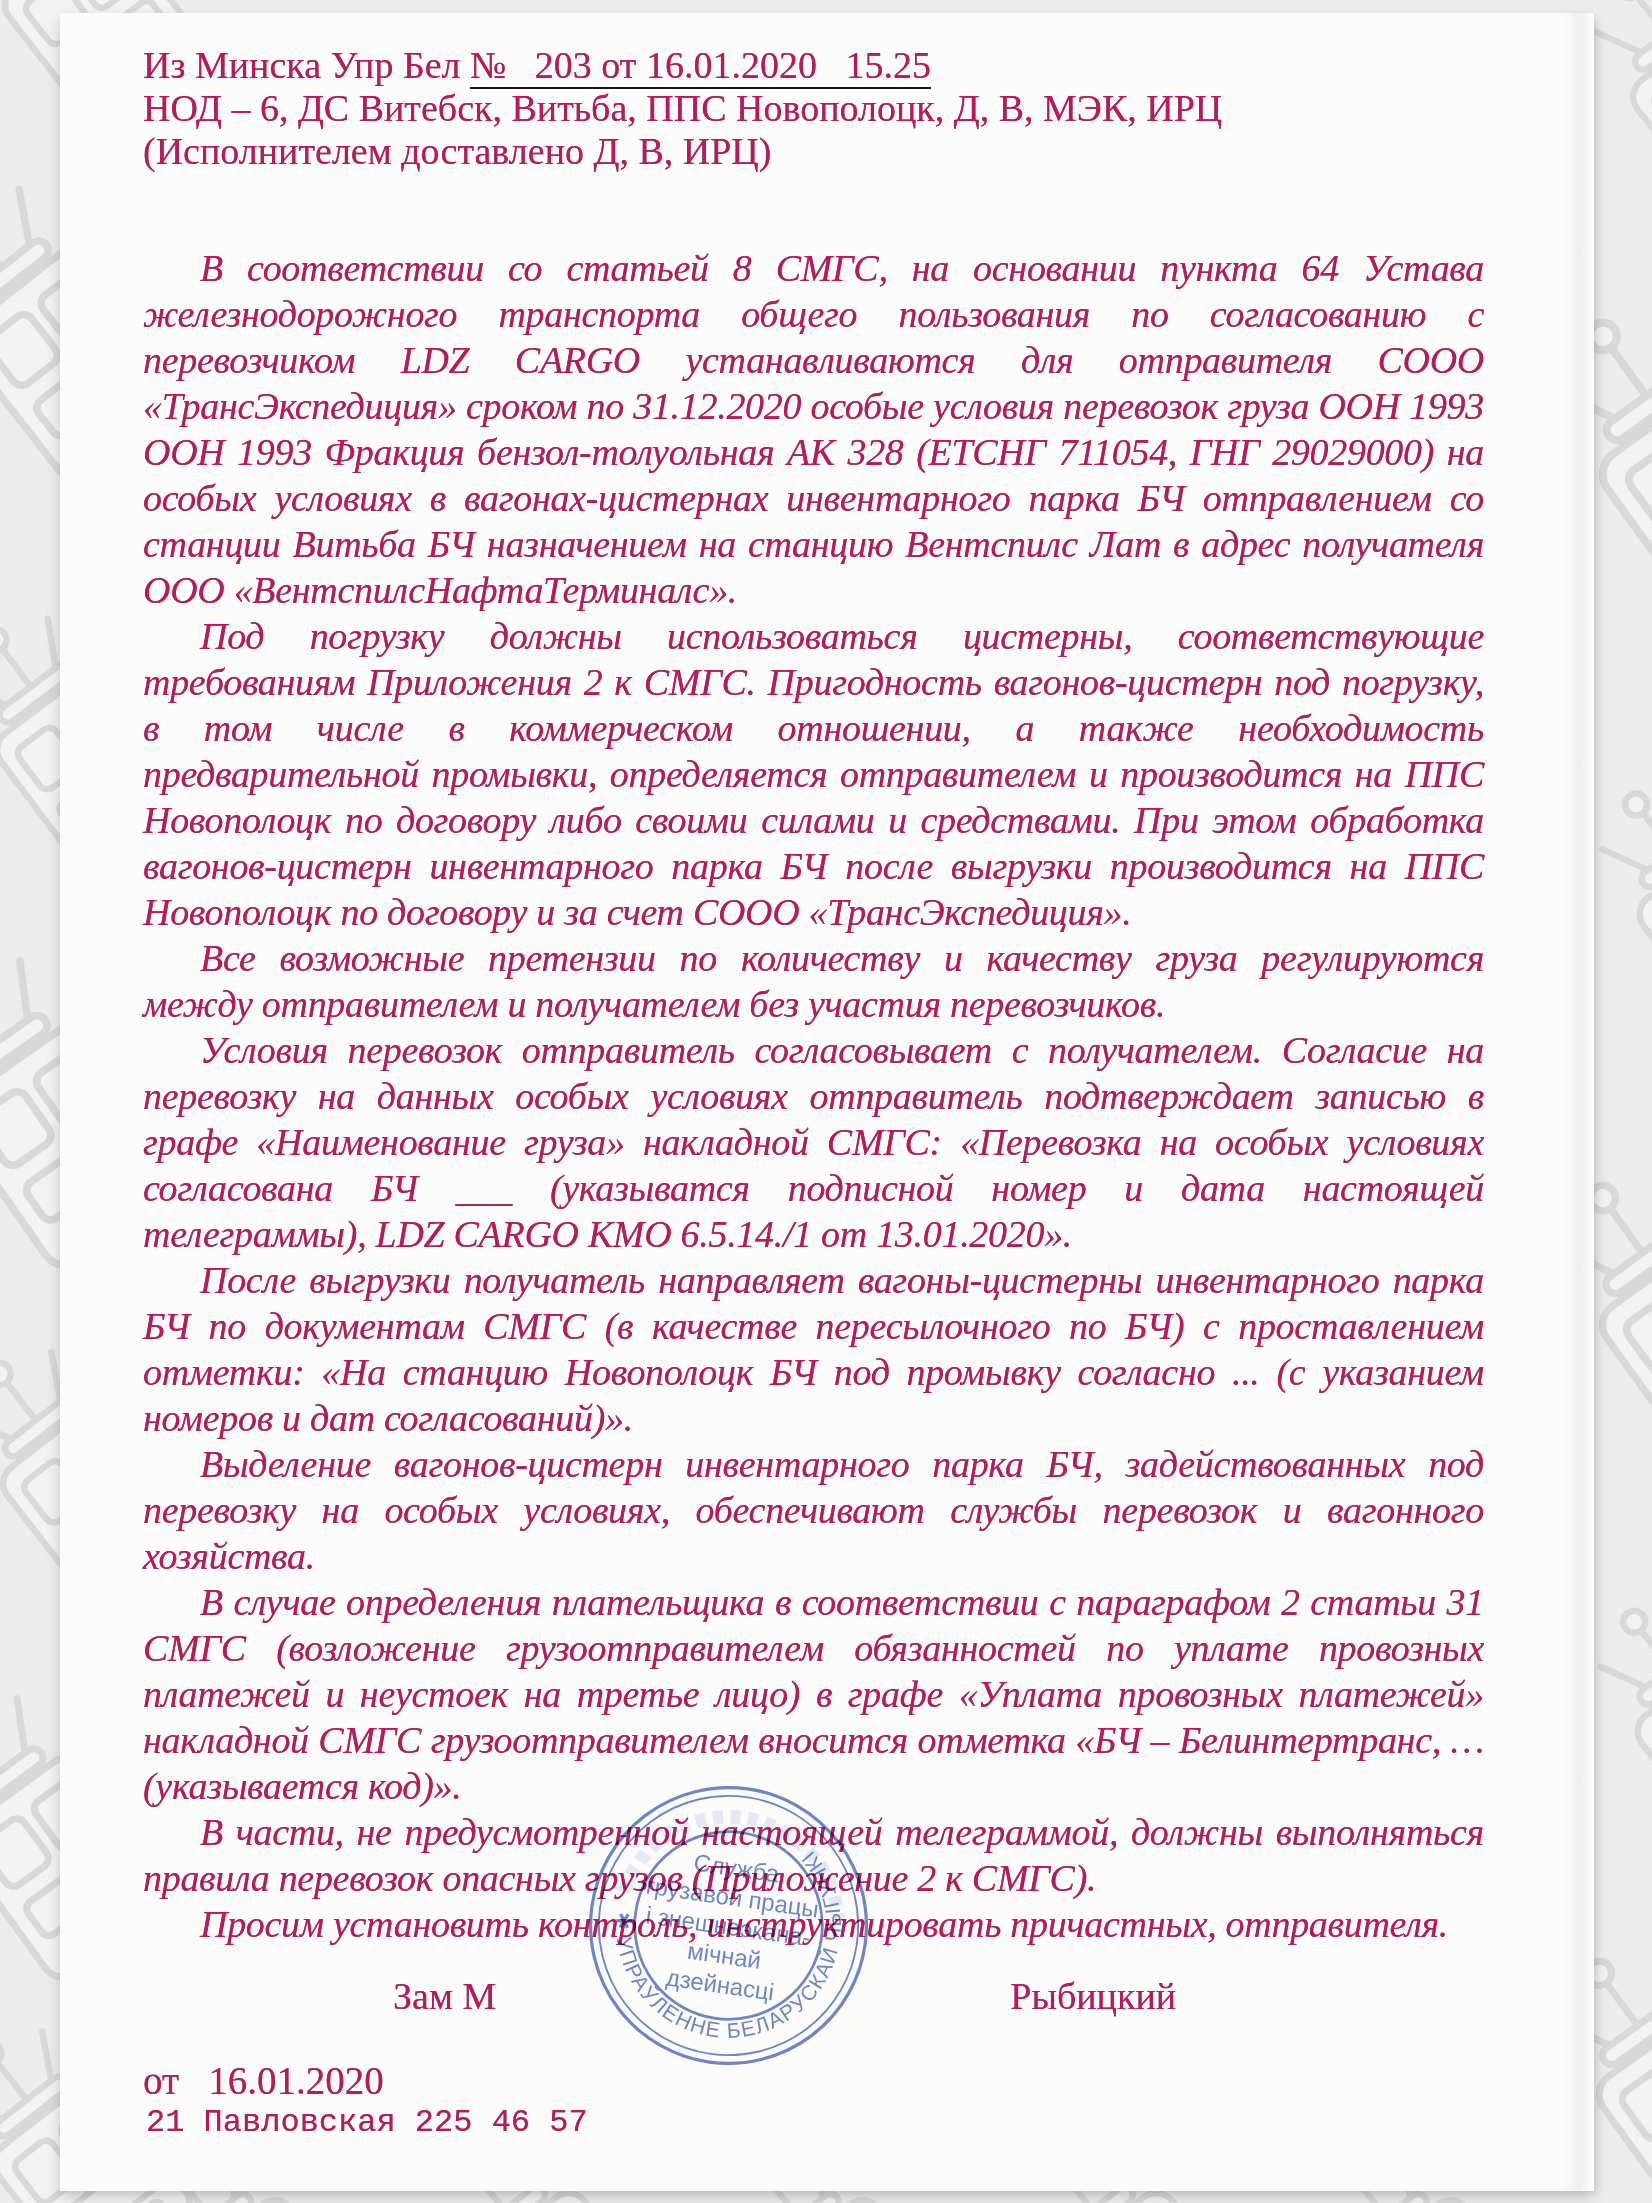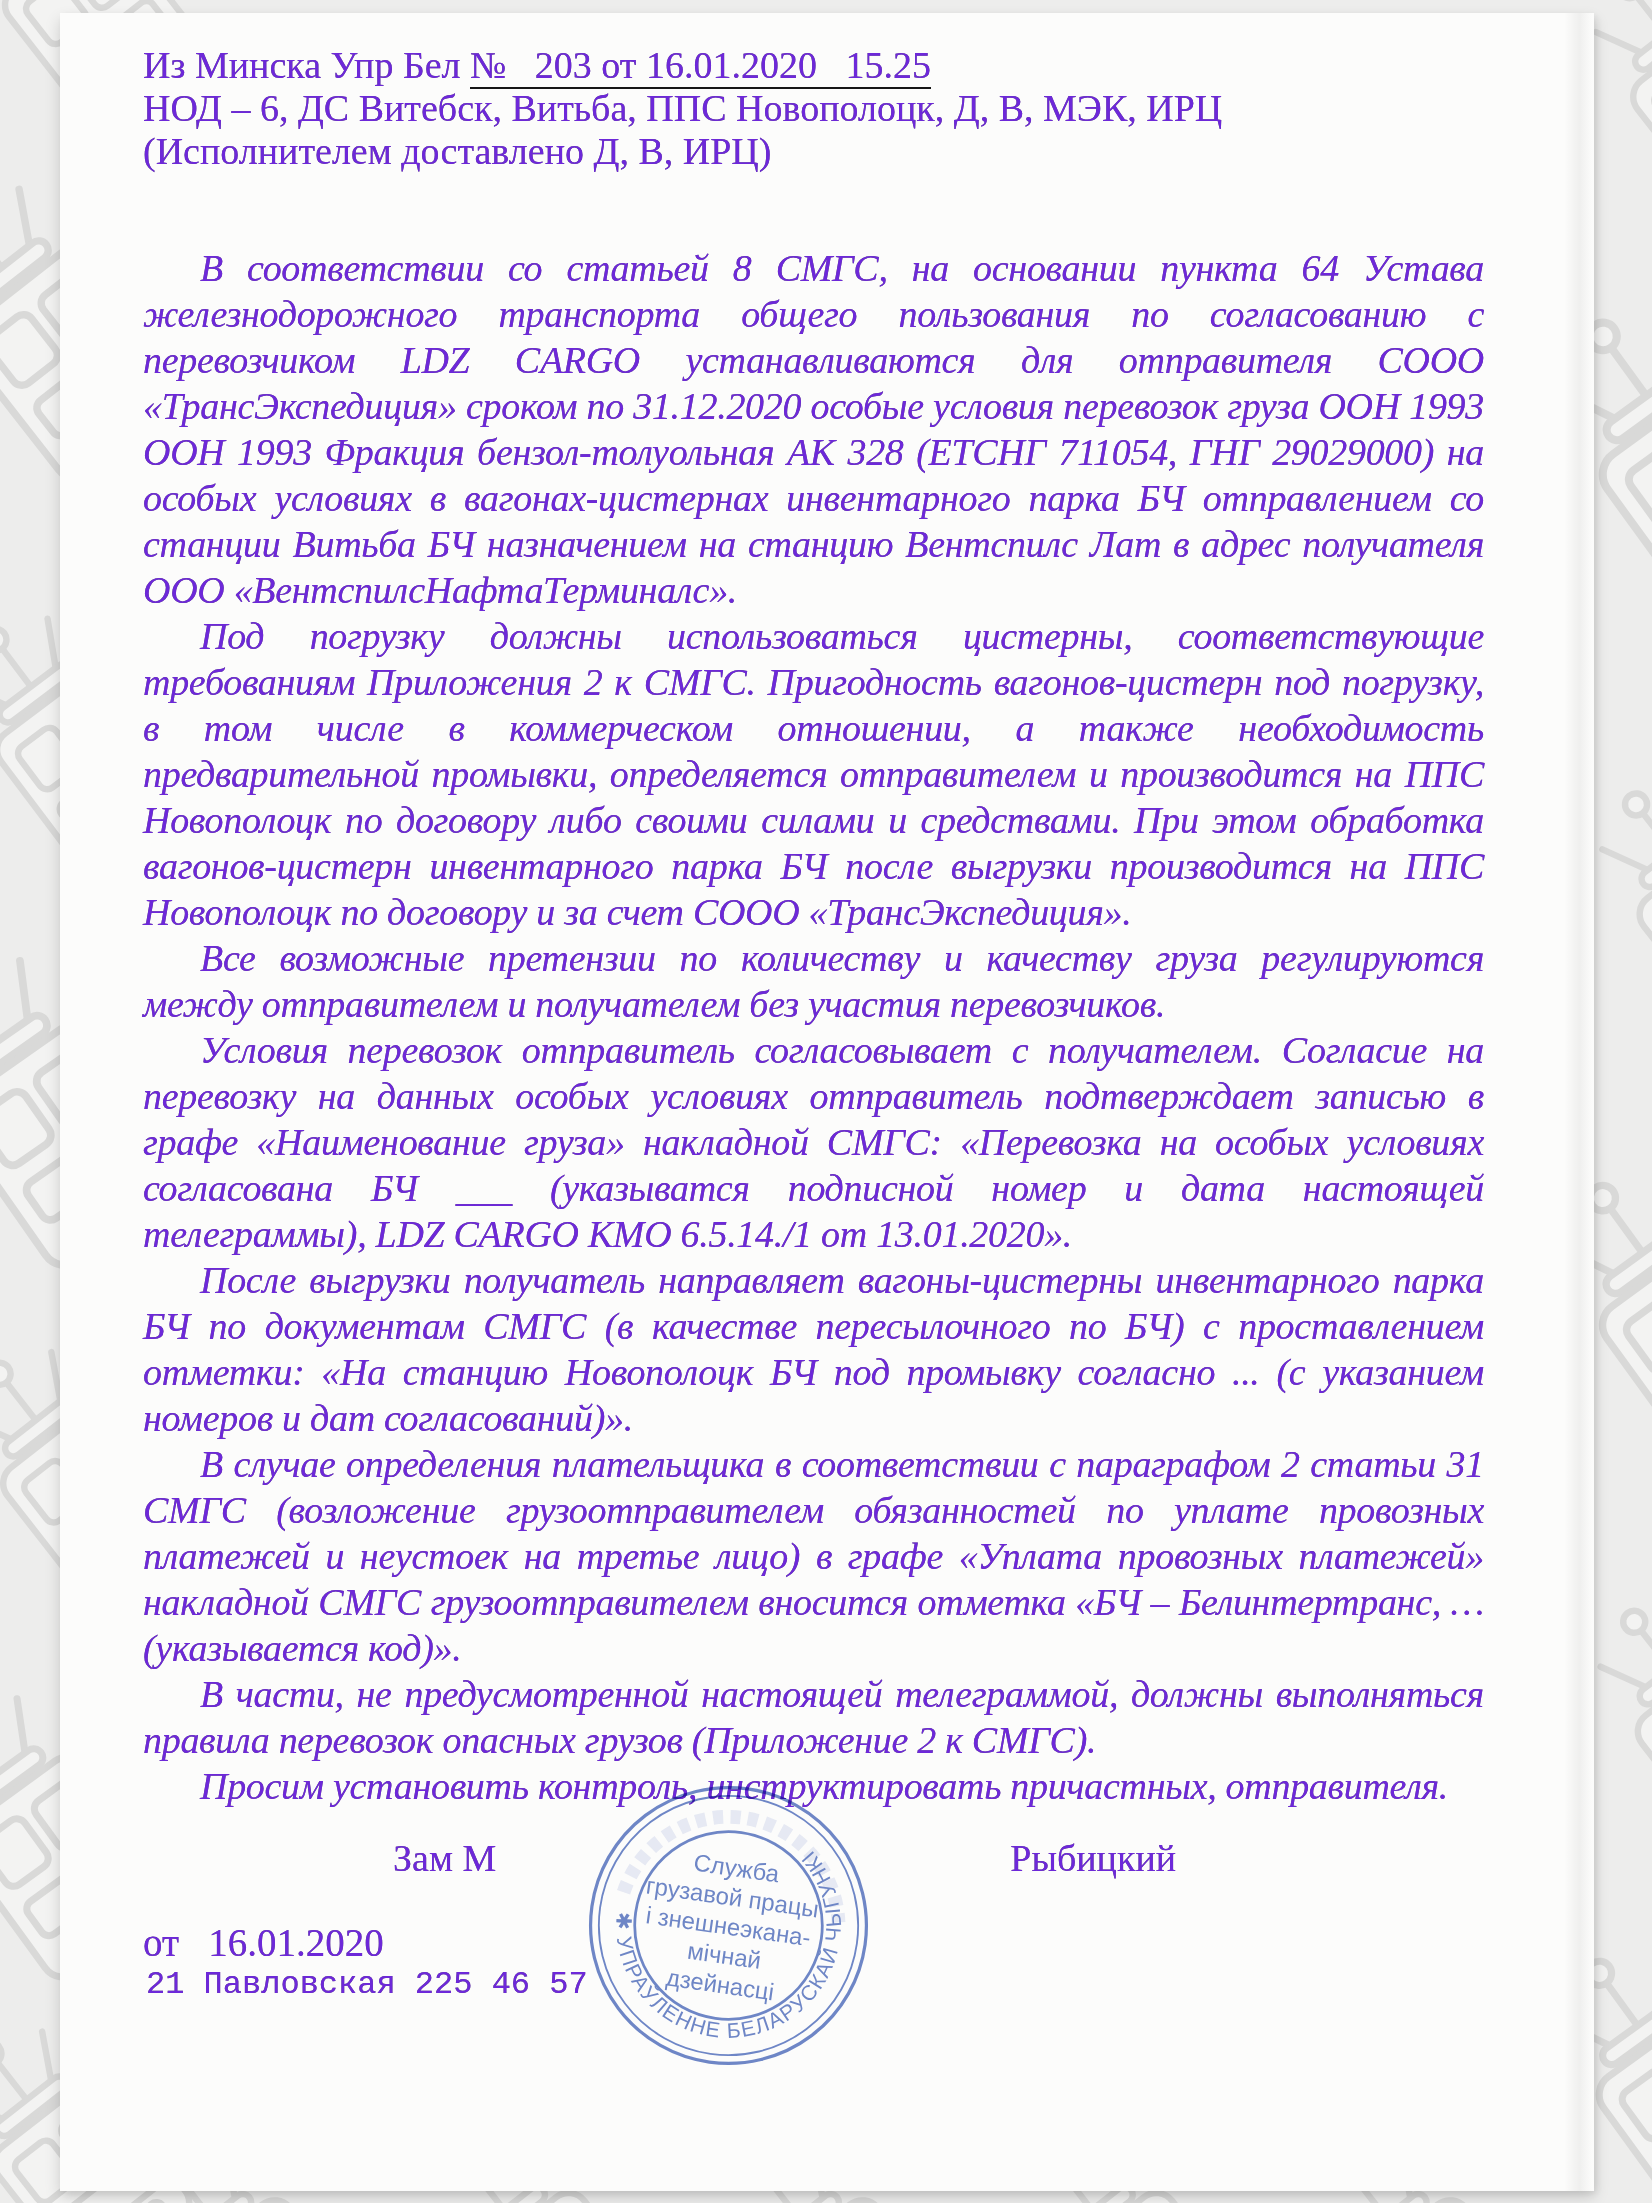--- a/index.html
+++ b/index.html
@@ -19,21 +19,21 @@
     box-shadow:0 7.3px 14.7px rgba(0,0,0,.16), 2.8px 2.8px 7.3px rgba(0,0,0,.08);
   }
   .page::after{
     content:"";position:absolute;top:0;bottom:0;left:1504px;width:27.5px;
     background:linear-gradient(to right, rgba(0,0,0,0) 0, rgba(0,0,0,0.05) 55%, rgba(0,0,0,0) 100%);
     pointer-events:none;
   }
   .content{
     position:relative;
     padding:31px 110px 0 83px;
-    color:#6d28d9;
+    color:#be185d;
     text-shadow:0 0 0.6px rgba(20,20,20,.65);
   }
   .header{font-size:38px;line-height:43px;margin-bottom:72px;}
   .hline{white-space:pre-wrap;}
   .underlined{border-bottom:2.8px solid #161616;padding-bottom:0.9px;white-space:pre-wrap;}
   .tbody{font-size:38px;line-height:46px;letter-spacing:-0.3px;}
   .tbody p{margin:0;text-indent:57px;text-align:justify;font-style:italic;}
   .sig-row{
     display:flex;font-size:38px;line-height:43px;margin-top:28px;
   }
@@ -97,20 +97,21 @@
         <div class="hline">НОД – 6, ДС Витебск, Витьба, ППС Новополоцк, Д, В, МЭК, ИРЦ</div>
         <div class="hline">(Исполнителем доставлено Д, В, ИРЦ)</div>
       </div>
 
       <div class="tbody">
         <p>В соответствии со статьей 8 СМГС, на основании пункта 64 Устава железнодорожного транспорта общего пользования по согласованию с перевозчиком LDZ CARGO устанавливаются для отправителя СООО «ТрансЭкспедиция» сроком по 31.12.2020 особые условия перевозок груза ООН 1993 ООН 1993 Фракция бензол-толуольная АК 328 (ЕТСНГ 711054, ГНГ 29029000) на особых условиях в вагонах-цистернах инвентарного парка БЧ отправлением со станции Витьба БЧ назначением на станцию Вентспилс Лат в адрес получателя ООО «ВентспилсНафтаТерминалс».</p>
         <p>Под погрузку должны использоваться цистерны, соответствующие требованиям Приложения 2 к СМГС. Пригодность вагонов-цистерн под погрузку, в том числе в коммерческом отношении, а также необходимость предварительной промывки, определяется отправителем и производится на ППС Новополоцк по договору либо своими силами и средствами. При этом обработка вагонов-цистерн инвентарного парка БЧ после выгрузки производится на ППС Новополоцк по договору и за счет СООО «ТрансЭкспедиция».</p>
         <p>Все возможные претензии по количеству и качеству груза регулируются между отправителем и получателем без участия перевозчиков.</p>
         <p>Условия перевозок отправитель согласовывает с получателем. Согласие на перевозку на данных особых условиях отправитель подтверждает записью в графе «Наименование груза» накладной СМГС: «Перевозка на особых условиях согласована БЧ ___ (указыватся подписной номер и дата настоящей телеграммы), LDZ CARGO КМО 6.5.14./1 от 13.01.2020».</p>
         <p>После выгрузки получатель направляет вагоны-цистерны инвентарного парка БЧ по документам СМГС (в качестве пересылочного по БЧ) с проставлением отметки: «На станцию Новополоцк БЧ под промывку согласно ... (с указанием номеров и дат согласований)».</p>
+        <p>Выделение вагонов-цистерн инвентарного парка БЧ, задействованных под перевозку на особых условиях, обеспечивают службы перевозок и вагонного хозяйства.</p>
         <p>В случае определения плательщика в соответствии с параграфом 2 статьи 31 СМГС (возложение грузоотправителем обязанностей по уплате провозных платежей и неустоек на третье лицо) в графе «Уплата провозных платежей» накладной СМГС грузоотправителем вносится отметка «БЧ – Белинтертранс, … (указывается код)».</p>
         <p>В части, не предусмотренной настоящей телеграммой, должны выполняться правила перевозок опасных грузов (Приложение 2 к СМГС).</p>
         <p>Просим установить контроль, инструктировать причастных, отправителя.</p>
       </div>
 
       <div class="sig-row">
         <span class="sig-pos">Зам М</span>
         <span class="sig-name">Рыбицкий</span>
       </div>
 

